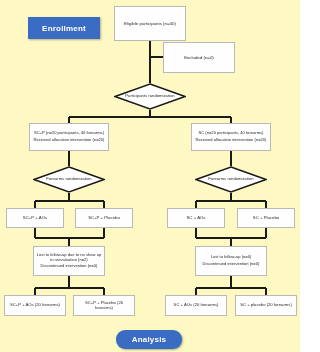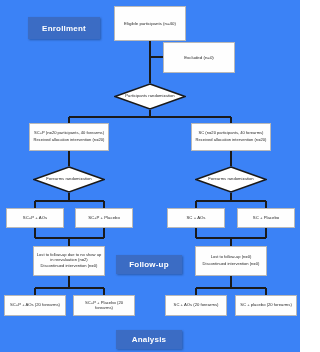--- a/index.html
+++ b/index.html
@@ -5,21 +5,21 @@
   * { box-sizing: border-box; margin: 0; padding: 0; }
   html, body {
     width: 300px; height: 352px;
     background: #ffffff;
     font-family: "Liberation Sans", sans-serif;
     overflow: hidden;
   }
   #diagram {
     position: relative;
     width: 300px; height: 352px;
-    background: #3b82f6;
+    background: #fef9c3;
   }
   svg.wires {
     position: absolute; left: 0; top: 0;
     width: 300px; height: 352px;
     pointer-events: none;
   }
   .node {
     position: absolute;
     background: #fefefe;
     border: 1px solid #b9b9b9;
@@ -117,25 +117,22 @@
       <path d="M196,288 L196,295"></path>
       <path d="M266,288 L266,295"></path>
     </g>
   </svg>
 
   <div class="stage" style="left:28px; top:17px; width:72px; height:22px; font-size:8px;">
     <span>Enrollment</span>
   </div>
 
 
-  <div class="stage" style="left:116px; top:255px; width:66px; height:19px; font-size:8px;">
-    <span>Follow-up</span>
-  </div>
-
-  <div class="stage" style="left:116px; top:330px; width:66px; height:19px; font-size:8px;">
+
+  <div class="stage" style="left:116px; top:330px; width:66px; height:19px; font-size:8px;border-radius:9px;">
     <span>Analysis</span>
   </div>
 
   <div class="node" style="left:114px; top:6px; width:72px; height:35px; font-size:4.4px;">
     <span>Eligible participants (n=40)</span>
   </div>
 
   <div class="node" style="left:163px; top:42px; width:72px; height:31px; font-size:4.4px;">
     <span>Excluded (n=0)</span>
   </div>

